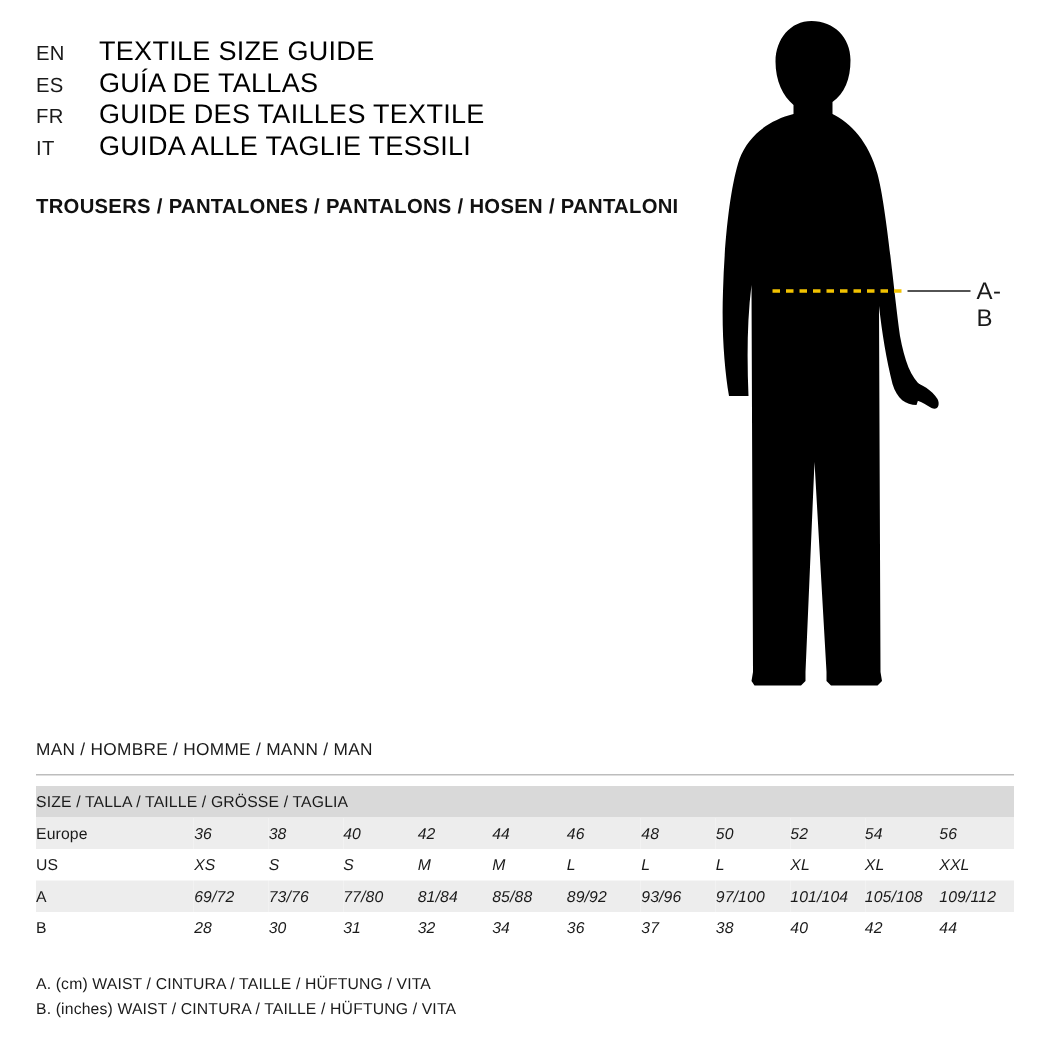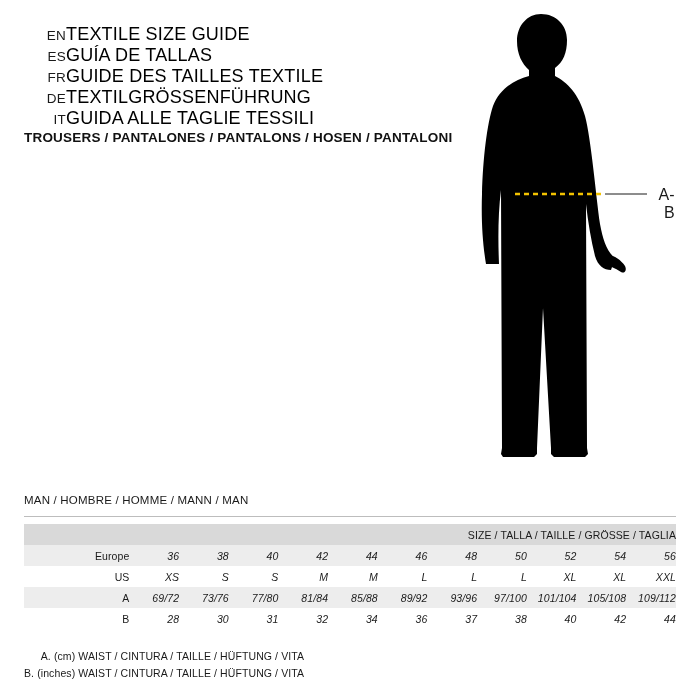--- a/index.html
+++ b/index.html
@@ -12,21 +12,20 @@
     height: 700px;
     font-family: "Liberation Sans", sans-serif;
     color: #1a1a1a;
     position: relative;
     overflow: hidden;
   }
   .page {
     position: relative;
     width: 684px;
     height: 700px;
-    text-align: right;
   }
 
   
   .lang-block {
     position: absolute;
     left: 24px;
     top: 24px;
     width: 420px;
   }
   .lang-row {
@@ -140,24 +139,20 @@
       <span class="lang-code">EN</span>
       <span class="lang-title">TEXTILE SIZE GUIDE</span>
     </div>
     <div class="lang-row">
       <span class="lang-code">ES</span>
       <span class="lang-title">GUÍA DE TALLAS</span>
     </div>
     <div class="lang-row">
       <span class="lang-code">FR</span>
       <span class="lang-title">GUIDE DES TAILLES TEXTILE</span>
-    </div>
-    <div class="lang-row">
-      <span class="lang-code">DE</span>
-      <span class="lang-title">TEXTILGRÖSSENFÜHRUNG</span>
     </div>
     <div class="lang-row">
       <span class="lang-code">IT</span>
       <span class="lang-title">GUIDA ALLE TAGLIE TESSILI</span>
     </div>
   </div>
 
   <div class="garment-line">TROUSERS / PANTALONES / PANTALONS / HOSEN / PANTALONI</div>
 
   <div class="figure-wrap">

